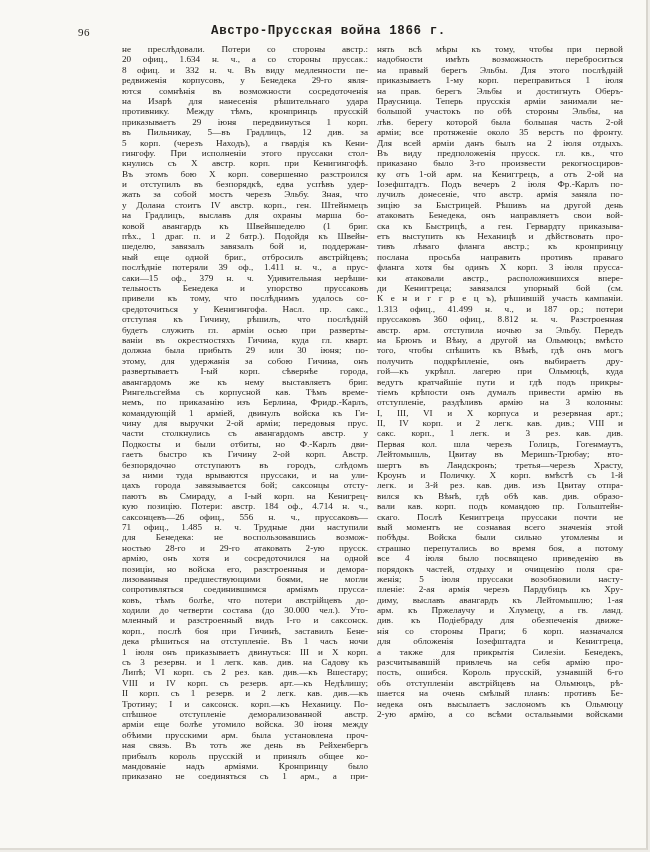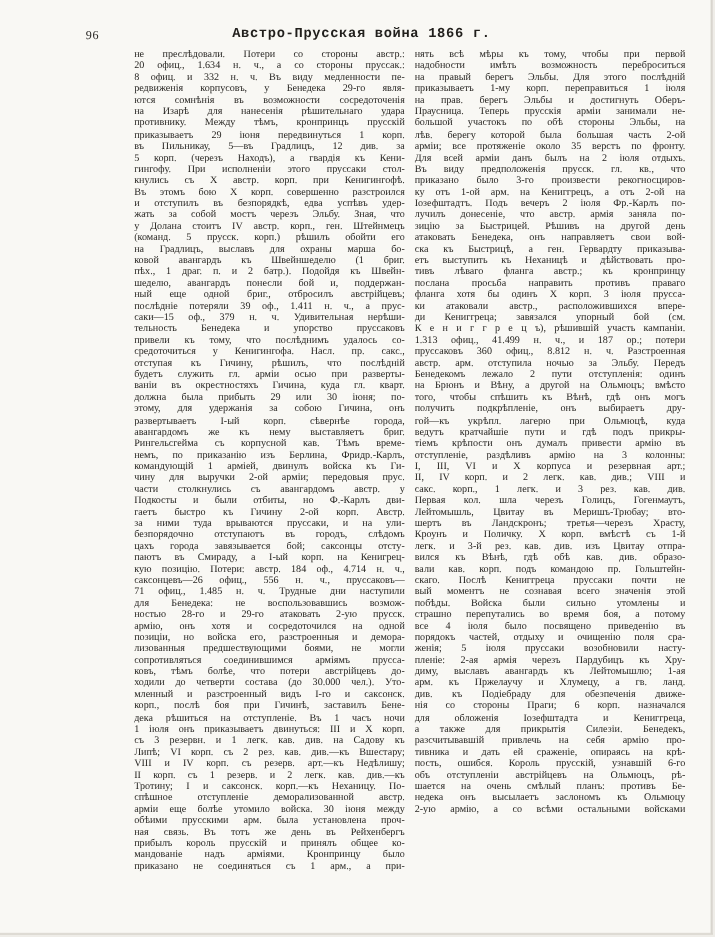--- a/index.html
+++ b/index.html
@@ -89,47 +89,46 @@
         <div class="line">противнику. Между тѣмъ, кронпринцъ прусскій</div>
         <div class="line">приказываетъ 29 іюня передвинуться 1 корп.</div>
         <div class="line">въ Пильникау, 5—въ Градлицъ, 12 див. за</div>
         <div class="line">5 корп. (черезъ Находъ), а гвардія къ Кени-</div>
         <div class="line">гингофу. При исполненіи этого пруссаки стол-</div>
         <div class="line">кнулись съ X австр. корп. при Кенигингофѣ.</div>
         <div class="line">Въ этомъ бою X корп. совершенно разстроился</div>
         <div class="line">и отступилъ въ безпорядкѣ, едва успѣвъ удер-</div>
         <div class="line">жать за собой мостъ черезъ Эльбу. Зная, что</div>
         <div class="line">у Долана стоитъ IV австр. корп., ген. Штейнмецъ</div>
-        <div class="line">(команд. 5 прусск. корп.) рѣшилъ обойти его</div>
         <div class="line">на Градлицъ, выславъ для охраны марша бо-</div>
         <div class="line">ковой авангардъ къ Швейншеделю (1 бриг.</div>
         <div class="line">пѣх., 1 драг. п. и 2 батр.). Подойдя къ Швейн-</div>
-        <div class="line">шеделю, авангардъ понесли бой и, поддержан-</div>
+        <div class="line">шеделю, завязалъ завязалъ бой и, поддержан-</div>
         <div class="line">ный еще одной бриг., отбросилъ австрійцевъ;</div>
         <div class="line">послѣдніе потеряли 39 оф., 1.411 н. ч., а прус-</div>
         <div class="line">саки—15 оф., 379 н. ч. Удивительная нерѣши-</div>
         <div class="line">тельность Бенедека и упорство пруссаковъ</div>
         <div class="line">привели къ тому, что послѣднимъ удалось со-</div>
         <div class="line">средоточиться у Кенигингофа. Насл. пр. сакс.,</div>
         <div class="line">отступая къ Гичину, рѣшилъ, что послѣдній</div>
         <div class="line">будетъ служить гл. арміи осью при разверты-</div>
         <div class="line">ваніи въ окрестностяхъ Гичина, куда гл. кварт.</div>
         <div class="line">должна была прибыть 29 или 30 іюня; по-</div>
         <div class="line">этому, для удержанія за собою Гичина, онъ</div>
         <div class="line">развертываетъ I-ый корп. сѣвернѣе города,</div>
         <div class="line">авангардомъ же къ нему выставляетъ бриг.</div>
         <div class="line">Рингельсгейма съ корпусной кав. Тѣмъ време-</div>
         <div class="line">немъ, по приказанію изъ Берлина, Фридр.-Карлъ,</div>
         <div class="line">командующій 1 арміей, двинулъ войска къ Ги-</div>
         <div class="line">чину для выручки 2-ой арміи; передовыя прус.</div>
         <div class="line">части столкнулись съ авангардомъ австр. у</div>
         <div class="line">Подкосты и были отбиты, но Ф.-Карлъ дви-</div>
         <div class="line">гаетъ быстро къ Гичину 2-ой корп. Австр.</div>
+        <div class="line">безпорядочно отступаютъ въ городъ, слѣдомъ</div>
         <div class="line">за ними туда врываются пруссаки, и на ули-</div>
-        <div class="line">безпорядочно отступаютъ въ городъ, слѣдомъ</div>
         <div class="line">цахъ города завязывается бой; саксонцы отсту-</div>
         <div class="line">паютъ въ Смираду, а I-ый корп. на Кенигрец-</div>
         <div class="line">кую позицію. Потери: австр. 184 оф., 4.714 н. ч.,</div>
         <div class="line">саксонцевъ—26 офиц., 556 н. ч., пруссаковъ—</div>
         <div class="line">71 офиц., 1.485 н. ч. Трудные дни наступили</div>
         <div class="line">для Бенедека: не воспользовавшись возмож-</div>
         <div class="line">ностью 28-го и 29-го атаковать 2-ую прусск.</div>
         <div class="line">армію, онъ хотя и сосредоточился на одной</div>
         <div class="line">позиціи, но войска его, разстроенныя и демора-</div>
         <div class="line">лизованныя предшествующими боями, не могли</div>
@@ -175,21 +174,20 @@
         <div class="line">етъ выступить къ Неханицѣ и дѣйствовать про-</div>
         <div class="line">тивъ лѣваго фланга австр.; къ кронпринцу</div>
         <div class="line">послана просьба направить противъ праваго</div>
         <div class="line">фланга хотя бы одинъ X корп. 3 іюля прусса-</div>
         <div class="line">ки атаковали австр., расположившихся впере-</div>
         <div class="line">ди Кениггреца; завязался упорный бой (см.</div>
         <div class="line">К е н и г г р е ц ъ), рѣшившій участь кампаніи.</div>
         <div class="line">1.313 офиц., 41.499 н. ч., и 187 ор.; потери</div>
         <div class="line">пруссаковъ 360 офиц., 8.812 н. ч. Разстроенная</div>
         <div class="line">австр. арм. отступила ночью за Эльбу. Передъ</div>
-        <div class="line">Бенедекомъ лежало 2 пути отступленія: одинъ</div>
         <div class="line">на Брюнъ и Вѣну, а другой на Ольмюцъ; вмѣсто</div>
         <div class="line">того, чтобы спѣшить къ Вѣнѣ, гдѣ онъ могъ</div>
         <div class="line">получить подкрѣпленіе, онъ выбираетъ дру-</div>
         <div class="line">гой—къ укрѣпл. лагерю при Ольмюцѣ, куда</div>
         <div class="line">ведутъ кратчайшіе пути и гдѣ подъ прикры-</div>
         <div class="line">тіемъ крѣпости онъ думалъ привести армію въ</div>
         <div class="line">отступленіе, раздѣливъ армію на 3 колонны:</div>
         <div class="line">I, III, VI и X корпуса и резервная арт.;</div>
         <div class="line">II, IV корп. и 2 легк. кав. див.; VIII и</div>
         <div class="line">сакс. корп., 1 легк. и 3 рез. кав. див.</div>
@@ -208,21 +206,20 @@
         <div class="line">порядокъ частей, отдыху и очищенію поля сра-</div>
         <div class="line">женія; 5 іюля пруссаки возобновили насту-</div>
         <div class="line">пленіе: 2-ая армія черезъ Пардубицъ къ Хру-</div>
         <div class="line">диму, выславъ авангардъ къ Лейтомышлю; 1-ая</div>
         <div class="line">арм. къ Пржелаучу и Хлумецу, а гв. ланд.</div>
         <div class="line">див. къ Подіебраду для обезпеченія движе-</div>
         <div class="line">нія со стороны Праги; 6 корп. назначался</div>
         <div class="line">для обложенія Іозефштадта и Кениггреца,</div>
         <div class="line">а также для прикрытія Силезіи. Бенедекъ,</div>
         <div class="line">разсчитывавшій привлечь на себя армію про-</div>
-        <div class="line">тивника и дать ей сраженіе, опираясь на крѣ-</div>
         <div class="line">пость, ошибся. Король прусскій, узнавшій 6-го</div>
         <div class="line">объ отступленіи австрійцевъ на Ольмюцъ, рѣ-</div>
         <div class="line">шается на очень смѣлый планъ: противъ Бе-</div>
         <div class="line">недека онъ высылаетъ заслономъ къ Ольмюцу</div>
         <div class="line">2-ую армію, а со всѣми остальными войсками</div>
       </div>
   </div>
 </div>
 
 </body></html>

